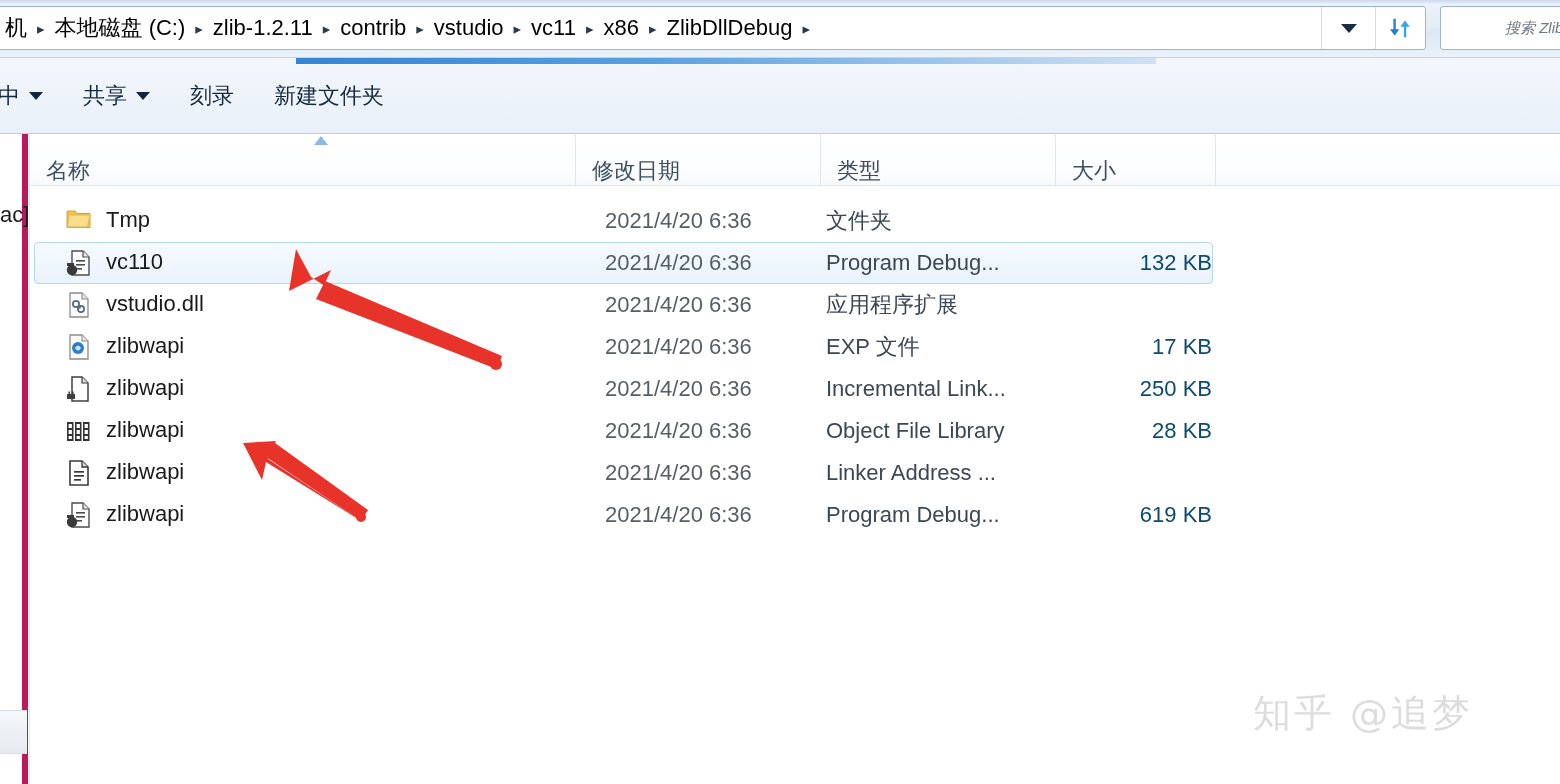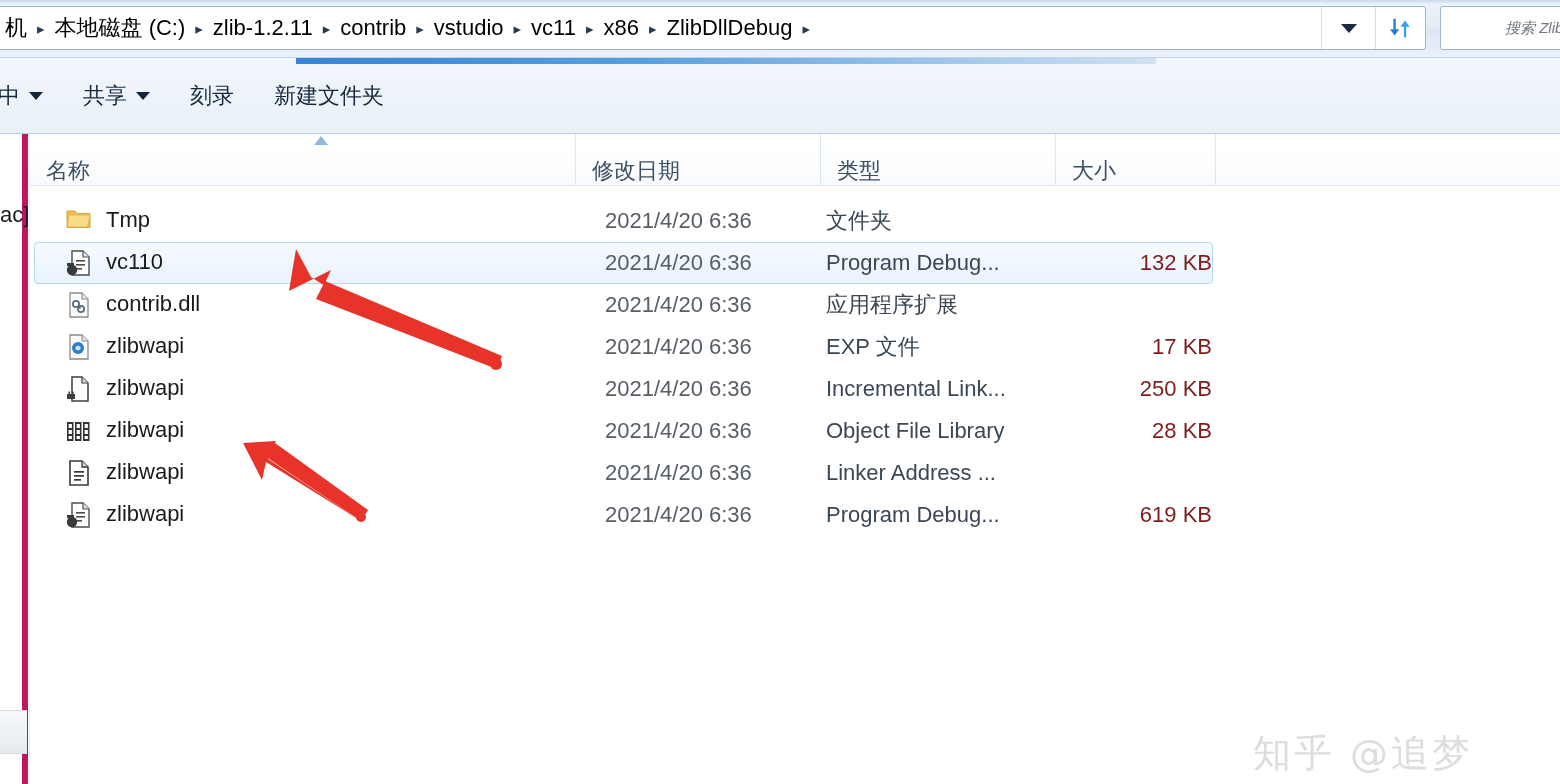--- a/index.html
+++ b/index.html
@@ -221,21 +221,21 @@
     font-size: 22px;
     color: #1a1a1a;
     white-space: nowrap;
     display: flex;
     align-items: center;
     height: 42px;
   }
   .c-name { left: 36px; }
   .c-date { left: 556px; color: #575e66; margin-left: 19px; }
   .c-type { left: 796px; color: #3b4754; }
-  .c-size { left: 1040px; width: 142px; justify-content: flex-end; color: #7f1d1d; text-align: right; }
+  .c-size { left: 1040px; width: 142px; justify-content: flex-end; color: #0c4a6e; text-align: right; }
 
   .name-wrap { display: flex; align-items: flex-start; gap: 14px; }
   .icon { width: 26px; height: 28px; flex: 0 0 auto; position: relative; }
 
   
   .annot {
     position: absolute;
     left: 0; top: 0;
     width: 1560px; height: 784px;
     pointer-events: none;
@@ -243,21 +243,20 @@
 
   
   .watermark {
     position: absolute;
     left: 1253px; top: 688px;
     font-size: 38px;
     color: #dddddd;
     letter-spacing: 3px;
     white-space: nowrap;
     font-family: "DejaVu Sans", sans-serif;
-    margin-top: 40px;
   }
 </style>
 </head>
 <body>
 
 <div id="app">
 
   <div class="addressbar-band">
     <div class="addr-top-edge"></div>
 
@@ -398,21 +397,21 @@
               <svg width="26" height="28" viewBox="0 0 26 28">
                 <path d="M4 2 h12 l6 6 v18 h-18 z" fill="#fbfbfb" stroke="#8b8b8b" stroke-width="1.3"></path>
                 <path d="M16 2 v6 h6" fill="#e6e6e6" stroke="#8b8b8b" stroke-width="1.1"></path>
                 <g fill="#5b6b7c">
                   <circle cx="10" cy="13" r="3.1" fill="none" stroke="#5b6b7c" stroke-width="1.8"></circle>
                   <circle cx="15" cy="18" r="3.1" fill="none" stroke="#5b6b7c" stroke-width="1.8"></circle>
                   <rect x="11" y="15" width="4" height="1.8" transform="rotate(45 13 16)"></rect>
                 </g>
               </svg>
             </span>
-            <span>contrib.dll</span>
+            <span>vstudio.dll</span>
           </span>
         </div>
         <div class="cell c-date">2021/4/20 6:36</div>
         <div class="cell c-type">应用程序扩展</div>
       </div>
 
       <div class="row">
         <div class="cell c-name">
           <span class="name-wrap">
             <span class="icon">

